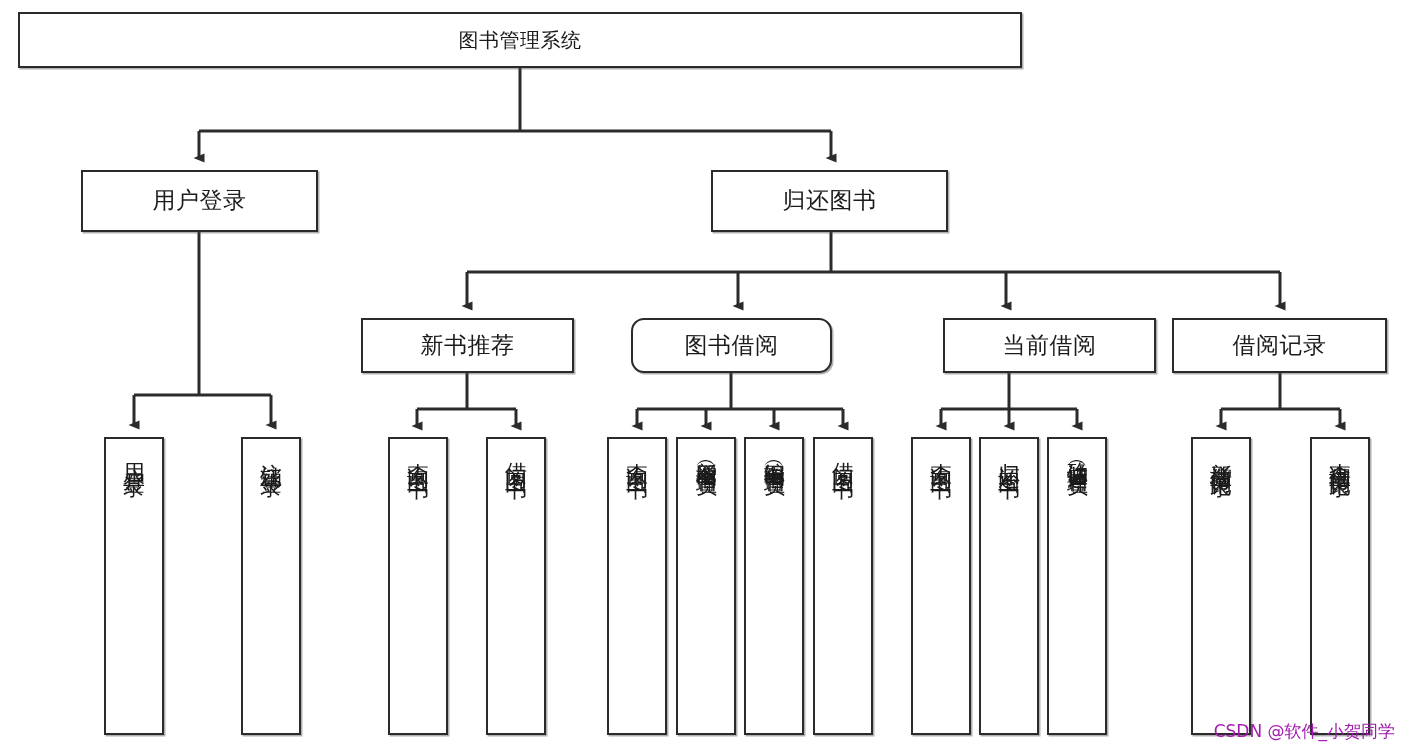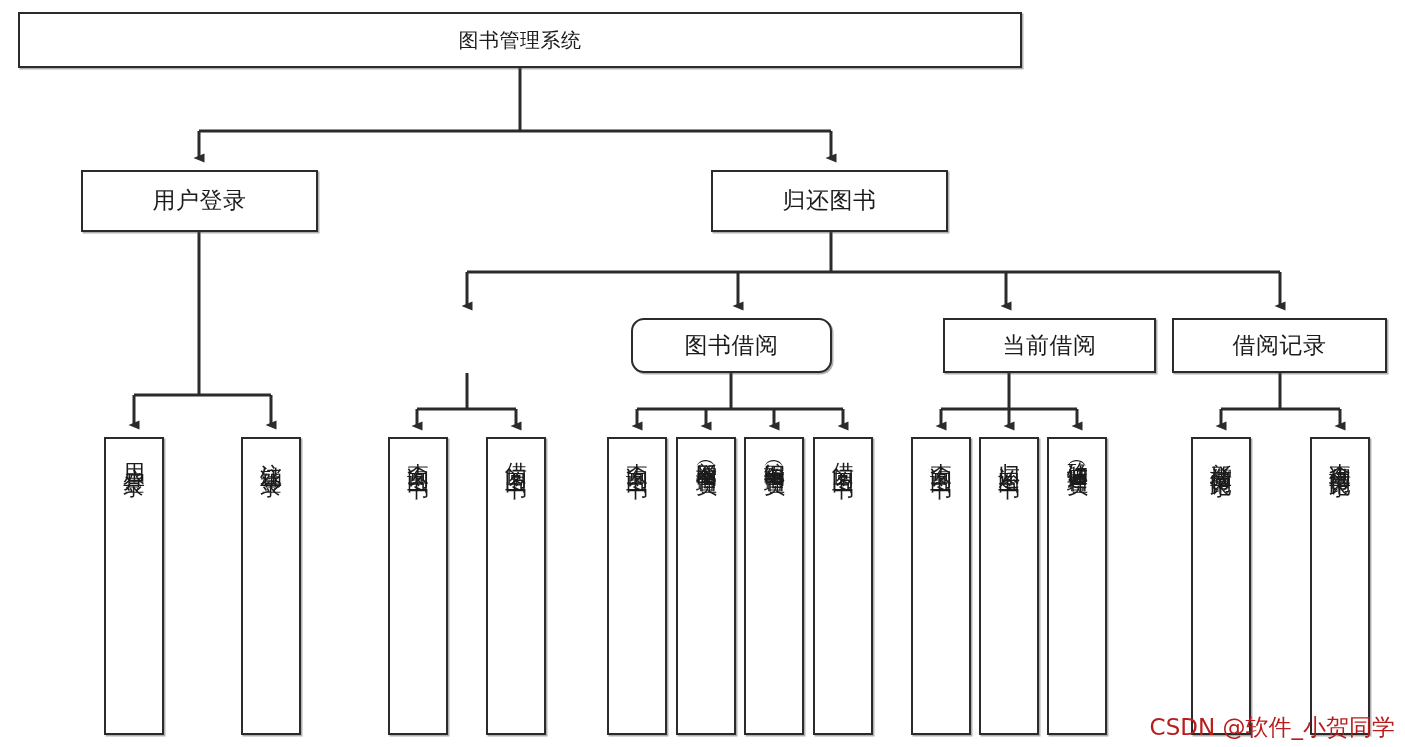--- a/index.html
+++ b/index.html
@@ -67,22 +67,22 @@
     letter-spacing: 2px;
     font-size: 21px;
   }
   .node.vert.mid .node-label {
     letter-spacing: 3px;
   }
   #watermark {
     position: absolute;
     right: 10px;
     bottom: 4px;
-    font-size: 23px;
-    color: #b91c1c;
+    font-size: 17px;
+    color: #a21caf;
     white-space: nowrap;
     user-select: none;
   }
 </style>
 </head>
 <body>
 
 <div id="diagram-root">
 
   <svg id="connectors" viewBox="0 0 1405 747">
@@ -139,20 +139,23 @@
     <span class="node-label">图书管理系统</span>
   </div>
 
   <div class="node horiz" style="left:81px; top:170px; width:237px; height:62px;">
     <span class="node-label">用户登录</span>
   </div>
   <div class="node horiz" style="left:711px; top:170px; width:237px; height:62px;">
     <span class="node-label">归还图书</span>
   </div>
 
+  <div class="node horiz" style="left:361px; top:318px; width:213px; height:55px;">
+    <span class="node-label">新书推荐</span>
+  </div>
   <div class="node horiz" style="left:631px; top:318px; width:201px; height:55px;border-radius:13px;">
     <span class="node-label">图书借阅</span>
   </div>
   <div class="node horiz" style="left:903px; top:318px; width:213px; height:55px;margin-left:40px;">
     <span class="node-label">当前借阅</span>
   </div>
   <div class="node horiz" style="left:1172px; top:318px; width:215px; height:55px;">
     <span class="node-label">借阅记录</span>
   </div>
 

